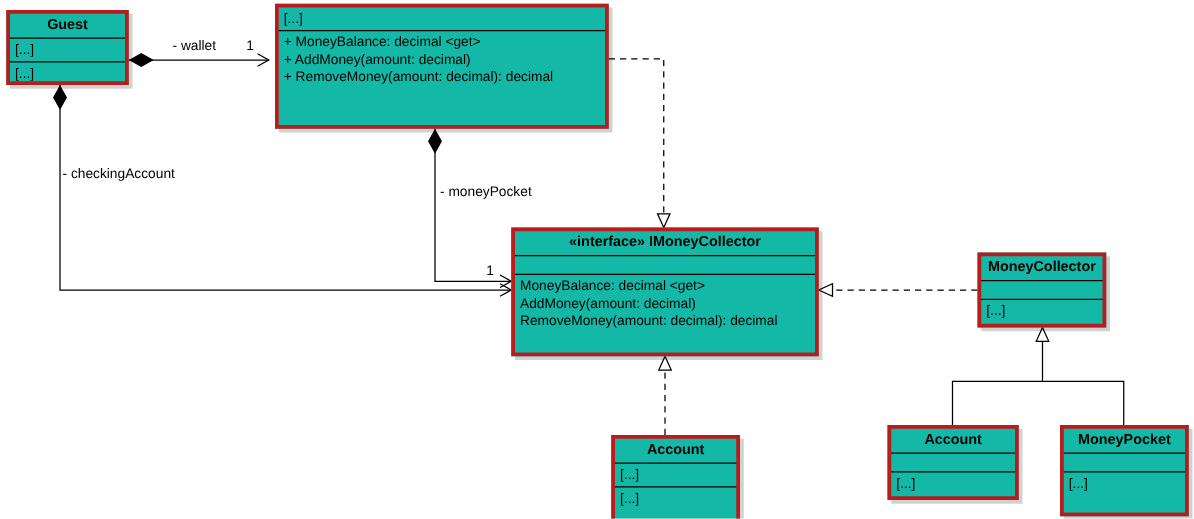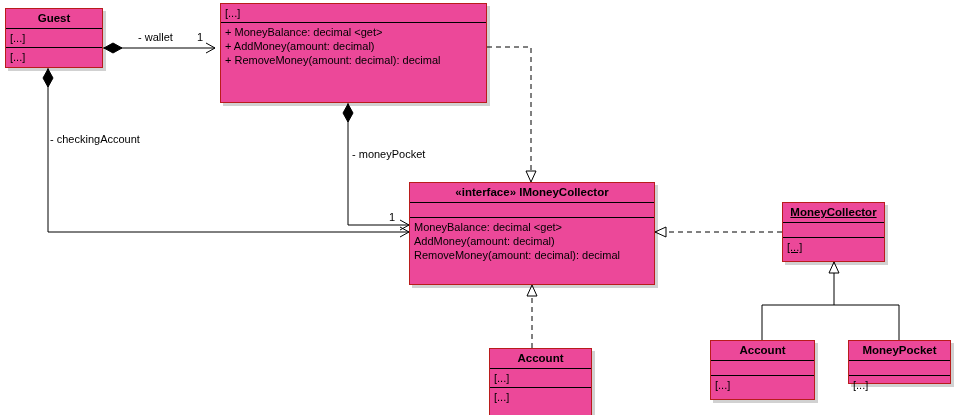--- a/index.html
+++ b/index.html
@@ -23,22 +23,22 @@
     left: 0;
     top: 0;
     width: 955px;
     height: 415px;
     pointer-events: none;
   }
   
   .umlbox {
     position: absolute;
     box-sizing: border-box;
-    background: #ec4899;
-    border: 1px solid #b91c1c;
+    background: #14b8a6;
+    border: 3px solid #b91c1c;
     box-shadow: 3px 3px 0 0 rgba(0,0,0,0.18);
     font-size: 11px;
     color: #000000;
     z-index: 2;
   }
   .umlbox .cmpt {
     box-sizing: border-box;
     border-bottom: 1px solid #000000;
     padding: 2px 4px 2px 4px;
     line-height: 13px;
@@ -173,31 +173,31 @@
       <div class="member">RemoveMoney(amount: decimal): decimal</div>
     </div>
   </div>
 
   <div class="umlbox" style="left:489px; top:348px; width:103px; height:76px;">
     <div class="cmpt title">Account</div>
     <div class="cmpt ph">[...]</div>
     <div class="cmpt ph">[...]</div>
   </div>
 
-  <div class="umlbox" style="left:782px; top:202px; width:103px; height:60px;text-decoration:underline;">
+  <div class="umlbox" style="left:782px; top:202px; width:103px; height:60px;">
     <div class="cmpt title">MoneyCollector</div>
     <div class="cmpt empty"></div>
     <div class="cmpt ph">[...]</div>
   </div>
 
   <div class="umlbox" style="left:710px; top:340px; width:105px; height:60px;">
     <div class="cmpt title">Account</div>
     <div class="cmpt empty"></div>
     <div class="cmpt ph">[...]</div>
   </div>
 
-  <div class="umlbox" style="left:848px; top:340px; width:103px; height:44px;">
+  <div class="umlbox" style="left:848px; top:340px; width:103px; height:73px;">
     <div class="cmpt title">MoneyPocket</div>
     <div class="cmpt empty"></div>
     <div class="cmpt ph">[...]</div>
   </div>
 
 </div>
 
 </body></html>

